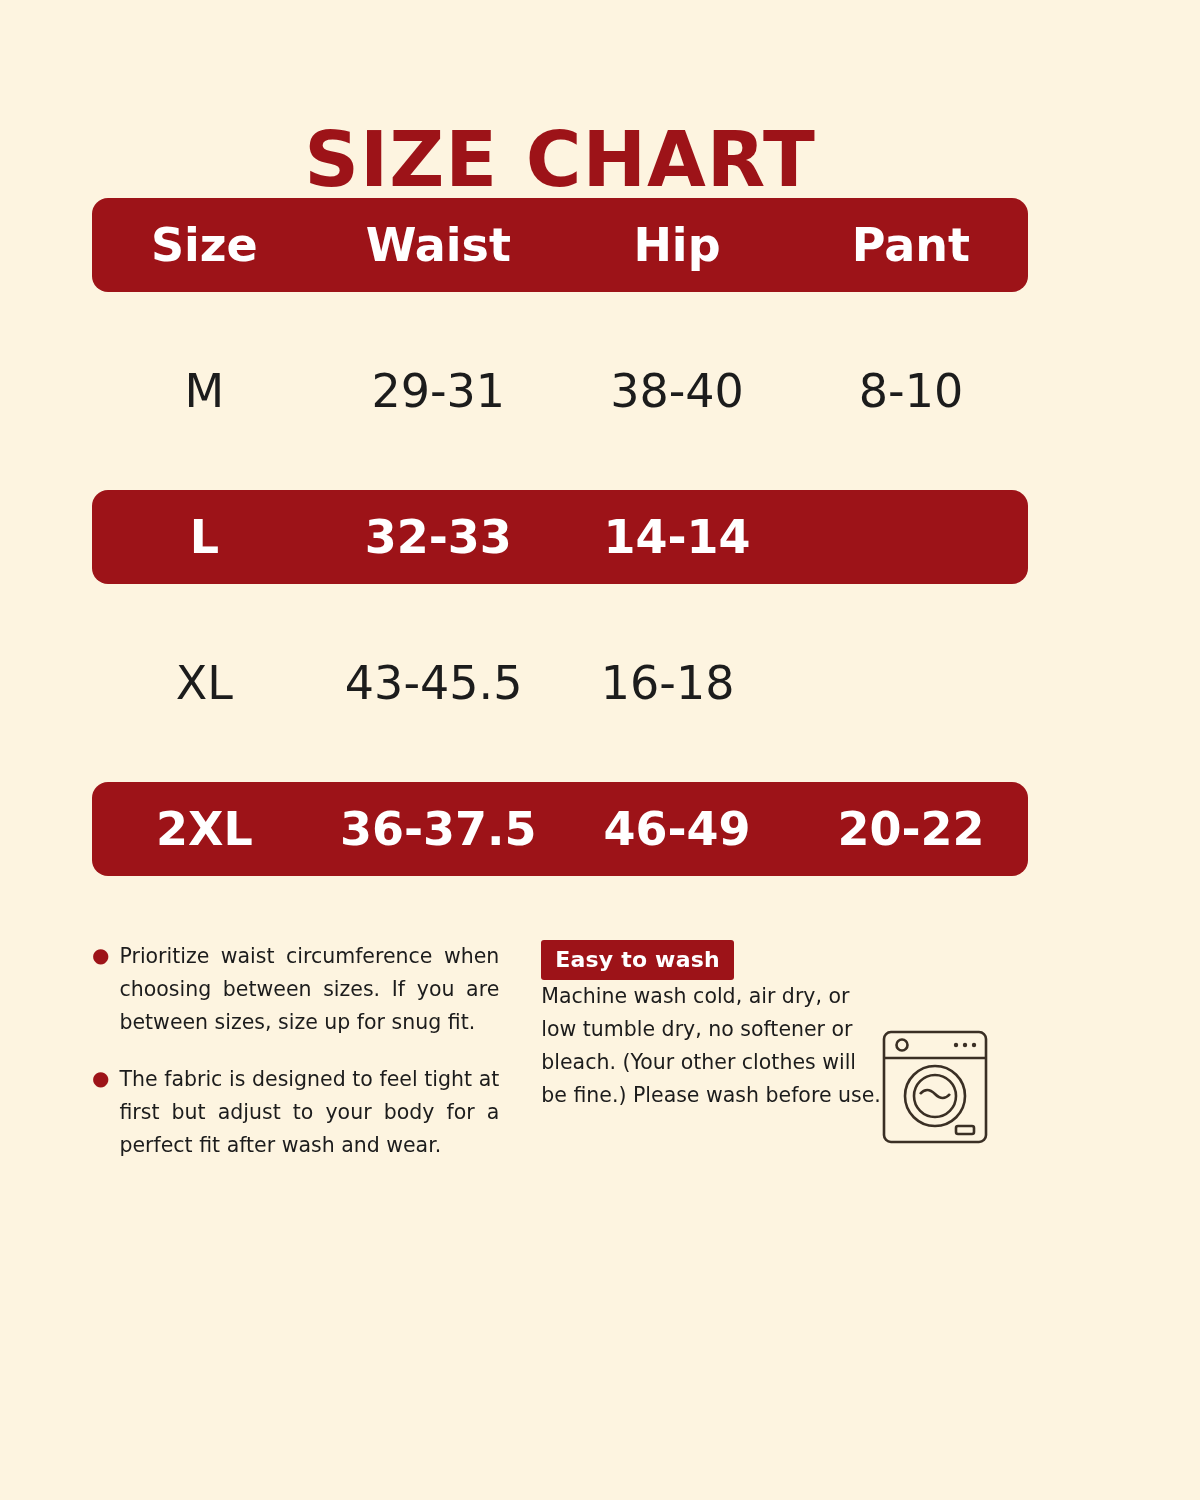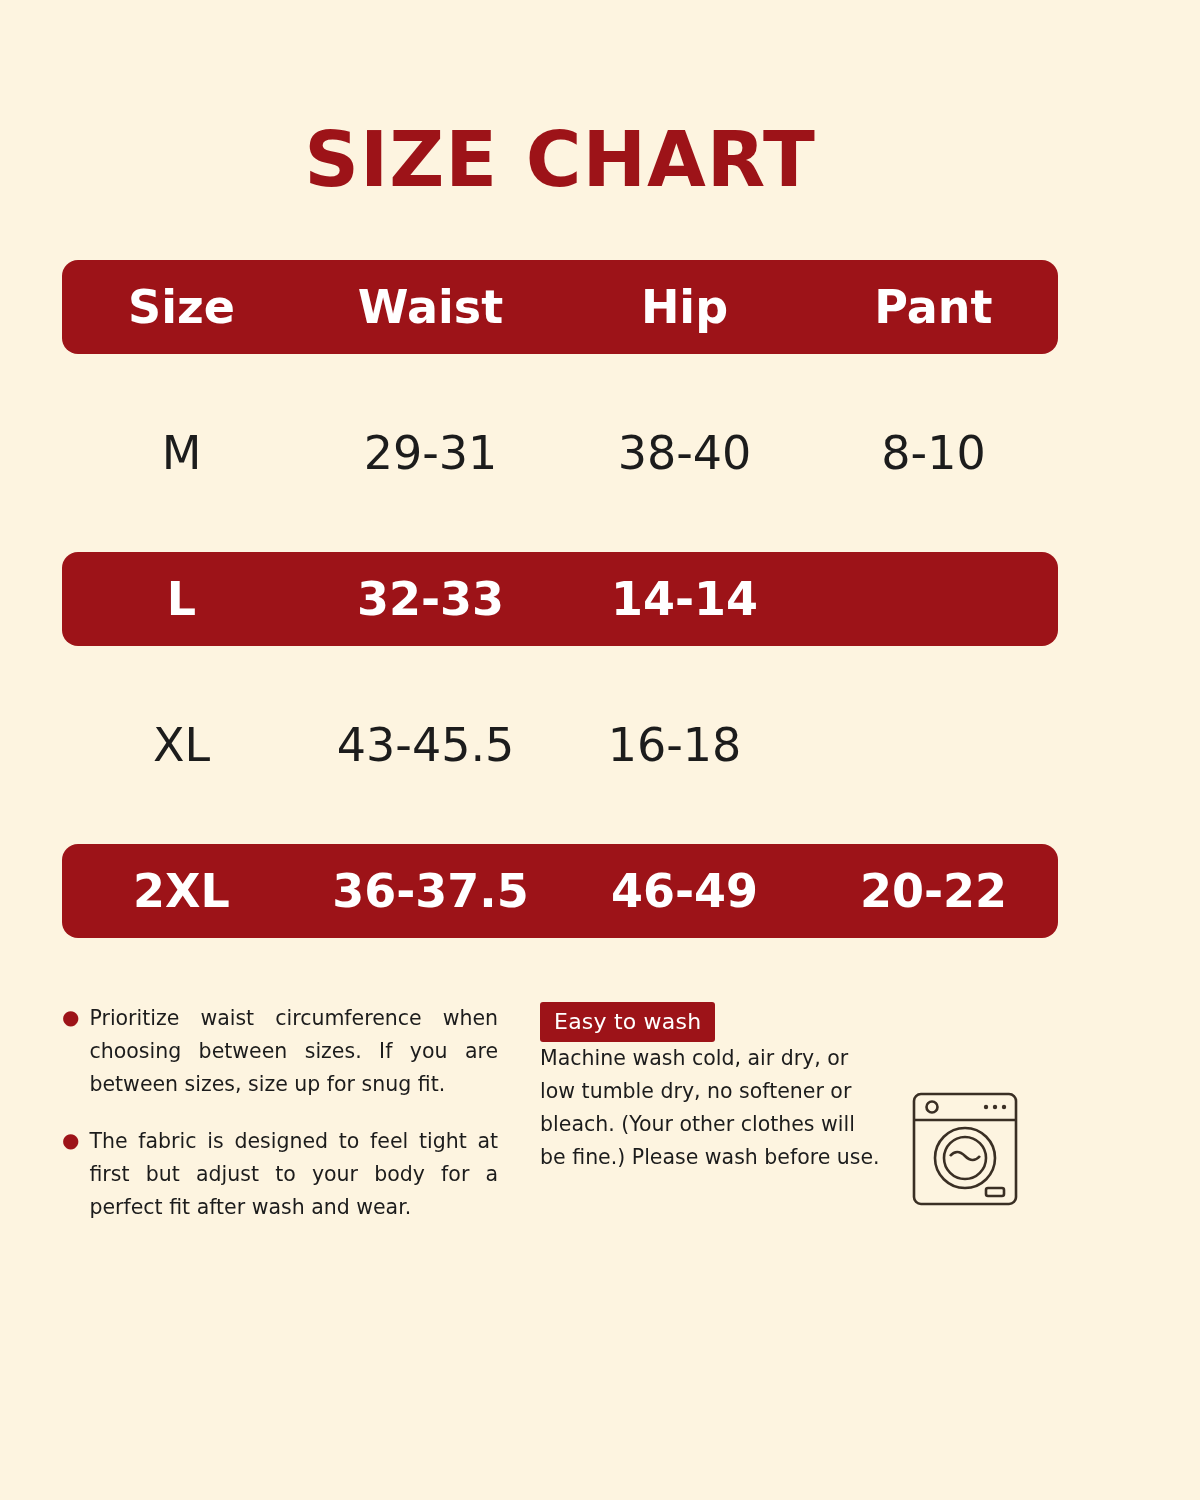--- a/index.html
+++ b/index.html
@@ -13,39 +13,38 @@
     background: #fdf4e0;
     font-family: "DejaVu Sans", sans-serif;
     color: #1c1c1c;
     position: relative;
     overflow: hidden;
   }
 
   .page {
     width: 1120px;
     height: 1500px;
-    padding: 0 62px;
+    padding: 0 92px;
     position: relative;
   }
 
   
   .title {
     text-align: center;
     color: #9d1318;
     font-family: "DejaVu Sans", sans-serif;
     font-weight: bold;
     font-size: 76px;
     letter-spacing: 1px;
     padding-top: 122px;
     line-height: 1;
   }
 
   
   .table {
-    margin-top: 62px;
   }
 
   .row {
     display: flex;
     align-items: center;
     height: 94px;
     border-radius: 16px;
   }
 
   .row.header {
@@ -112,21 +111,21 @@
 
   .notes-right {
     width: 52%;
     position: relative;
   }
 
   .wash-badge {
     display: inline-block;
     background: #9d1318;
     color: #ffffff;
-    font-weight: normal;
+    font-weight: bold;
     font-size: 22px;
     padding: 7px 14px 8px 14px;
     border-radius: 3px;
     letter-spacing: 0.2px;
   }
 
   .wash-text {
     font-size: 20.5px;
     line-height: 33px;
     color: #1c1c1c;

